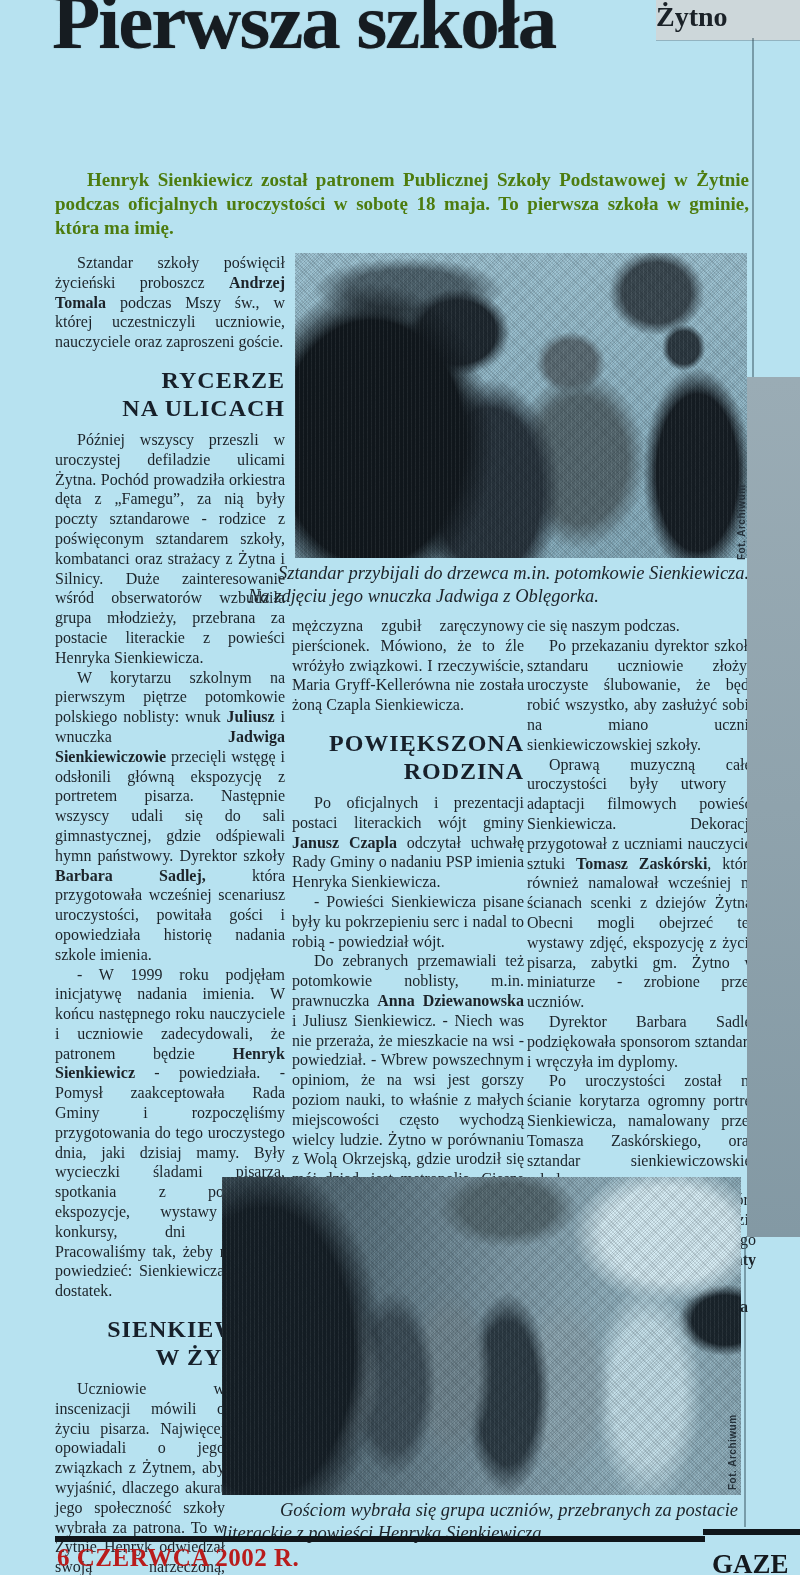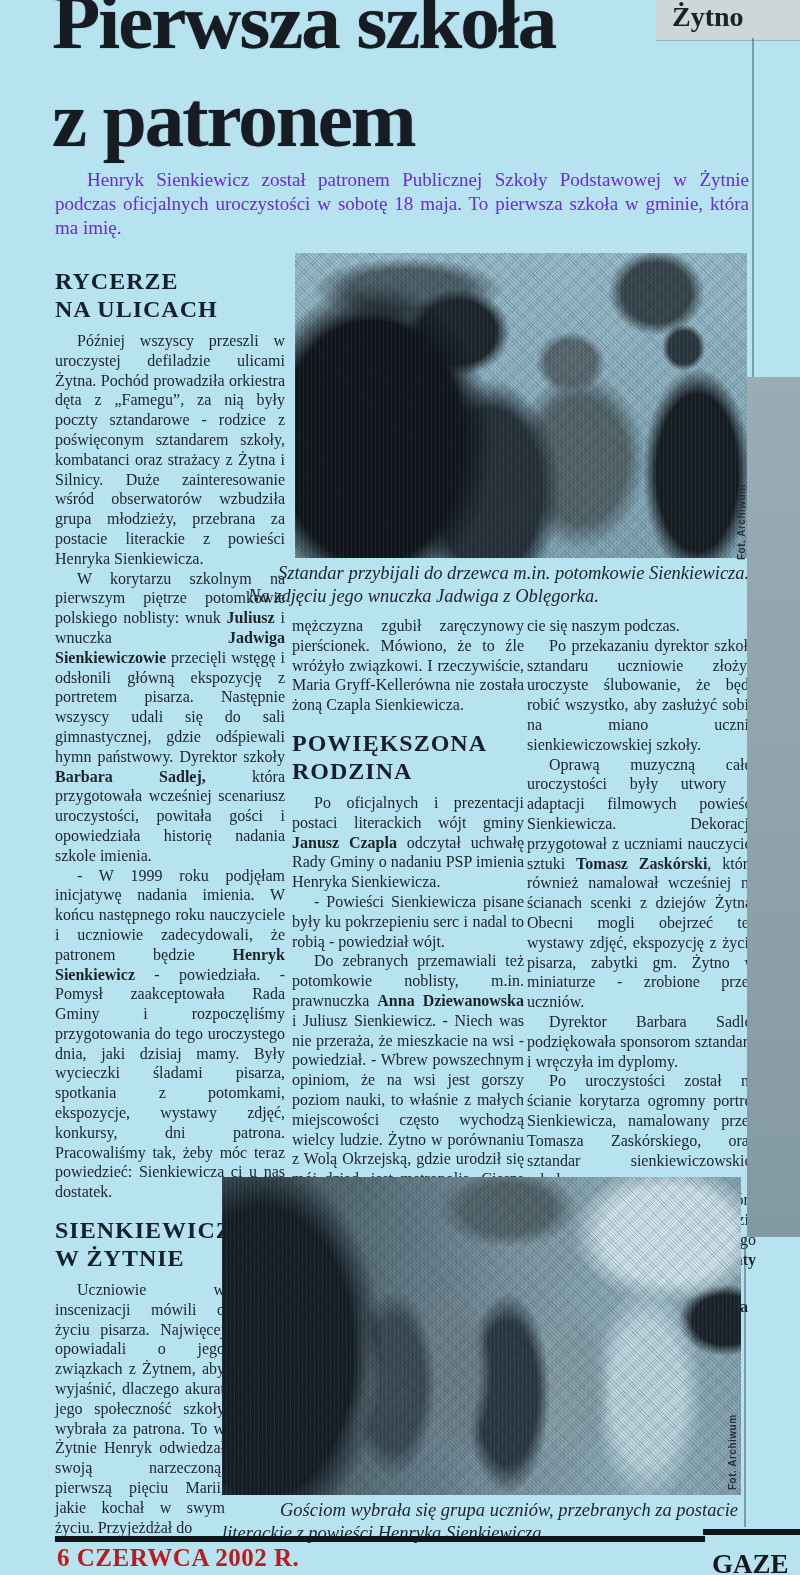--- a/index.html
+++ b/index.html
@@ -14,36 +14,36 @@
     letter-spacing:-2px;color:#161c21;white-space:nowrap;line-height:1;
     text-shadow:0 0 1px rgba(20,25,30,.55);
   }
   .headline.l1{top:-18px;}
   .headline.l2{top:80px;}
   .tagbox{
     position:absolute;left:656px;top:0;width:144px;height:40px;
     background:#cdd7da;box-shadow:0 1px 0 rgba(90,110,120,.4);
   }
   .tagbox .tag{
-    position:absolute;left:16px;top:1px;font-weight:bold;font-size:28px;color:#1a2127;
+    position:absolute;left:0;top:1px;font-weight:bold;font-size:28px;color:#1a2127;
   }
   
   .lead{
     position:absolute;left:55px;top:168px;width:694px;
-    font-weight:normal;font-size:19px;line-height:24px;text-align:justify;
-    text-indent:32px;color:#6d28d9;
+    font-weight:bold;font-size:19px;line-height:24px;text-align:justify;
+    text-indent:32px;color:#4d7c0f;
   }
   
   .col{position:absolute;text-align:justify;font-size:16px;line-height:19.8px;color:#1c2329;}
   .col p{margin:0;text-indent:22px;}
   .col p.noindent{text-indent:0;}
   .col p.narrow{width:170px;}
   .col p.byline{text-align:right;font-weight:bold;text-indent:0;margin-top:8px;padding-right:8px;}
   .sec-head{
-    font-weight:bold;font-size:24px;line-height:28px;text-align:left;
+    font-weight:bold;font-size:24px;line-height:28px;text-align:right;
     letter-spacing:1px;margin:14px 0 8px 0;color:#17202a;
   }
   #col1{left:55px;top:253px;width:230px;}
   #col2{left:292px;top:616px;width:232px;}
   #col3{left:527px;top:616px;width:229px;}
   
   .photo{position:absolute;overflow:hidden;}
   .photo:after{
     content:"";position:absolute;inset:0;
     background-image:
@@ -112,28 +112,28 @@
     position:absolute;left:712px;top:1549px;font-weight:bold;font-size:27px;
     white-space:nowrap;color:#14191e;
   }
 </style>
 </head>
 <body>
 
 <div id="page">
 
   <div class="headline l1">Pierwsza szkoła</div>
-  <div class="headline l2">z patronem</div>
   <div class="tagbox">
     <span class="tag">Żytno</span>
   </div>
 
   <div class="lead">Henryk Sienkiewicz został patronem Publicznej Szkoły Podstawowej w Żytnie podczas oficjalnych uroczystości w sobotę 18 maja. To pierwsza szkoła w gminie, która ma imię.</div>
 
   <div id="col1" class="col">
+      <p class=""><span>Sztandar szkoły poświęcił życieński proboszcz </span><b>Andrzej Tomala</b><span> podczas Mszy św., w której uczestniczyli uczniowie, nauczyciele oraz zaproszeni goście.</span></p>
       <div class="sec-head">RYCERZE<br>NA ULICACH</div>
       <p class=""><span>Później wszyscy przeszli w uroczystej defiladzie ulicami Żytna. Pochód prowadziła orkiestra dęta z „Famegu”, za nią były poczty sztandarowe - rodzice z poświęconym sztandarem szkoły, kombatanci oraz strażacy z Żytna i Silnicy. Duże zainteresowanie wśród obserwatorów wzbudziła grupa młodzieży, przebrana za postacie literackie z powieści Henryka Sienkiewicza.</span></p>
       <p class=""><span>W korytarzu szkolnym na pierwszym piętrze potomkowie polskiego noblisty: wnuk </span><b>Juliusz</b><span> i wnuczka </span><b>Jadwiga Sienkiewiczowie</b><span> przecięli wstęgę i odsłonili główną ekspozycję z portretem pisarza. Następnie wszyscy udali się do sali gimnastycznej, gdzie odśpiewali hymn państwowy. Dyrektor szkoły </span><b>Barbara Sadlej,</b><span> która przygotowała wcześniej scenariusz uroczystości, powitała gości i opowiedziała historię nadania szkole imienia.</span></p>
       <p class=""><span>- W 1999 roku podjęłam inicjatywę nadania imienia. W końcu następnego roku nauczyciele i uczniowie zadecydowali, że patronem będzie </span><b>Henryk Sienkiewicz</b><span> - powiedziała. - Pomysł zaakceptowała Rada Gminy i rozpoczęliśmy przygotowania do tego uroczystego dnia, jaki dzisiaj mamy. Były wycieczki śladami pisarza, spotkania z potomkami, ekspozycje, wystawy zdjęć, konkursy, dni patrona. Pracowaliśmy tak, żeby móc teraz powiedzieć: Sienkiewicza ci u nas dostatek.</span></p>
       <div class="sec-head">SIENKIEWICZ<br>W ŻYTNIE</div>
       <p class="narrow "><span>Uczniowie w inscenizacji mówili o życiu pisarza. Najwięcej opowiadali o jego związkach z Żytnem, aby wyjaśnić, dlaczego akurat jego społeczność szkoły wybrała za patrona. To w Żytnie Henryk odwiedzał swoją narzeczoną, pierwszą pięciu Marii, jakie kochał w swym życiu. Przyjeżdżał do </span></p>
     </div>
   <div id="col2" class="col">
       <p class="noindent "><span>mężczyzna zgubił zaręczynowy pierścionek. Mówiono, że to źle wróżyło związkowi. I rzeczywiście, Maria Gryff-Kellerówna nie została żoną Czapla Sienkiewicza.</span></p>
       <div class="sec-head">POWIĘKSZONA<br>RODZINA</div>

